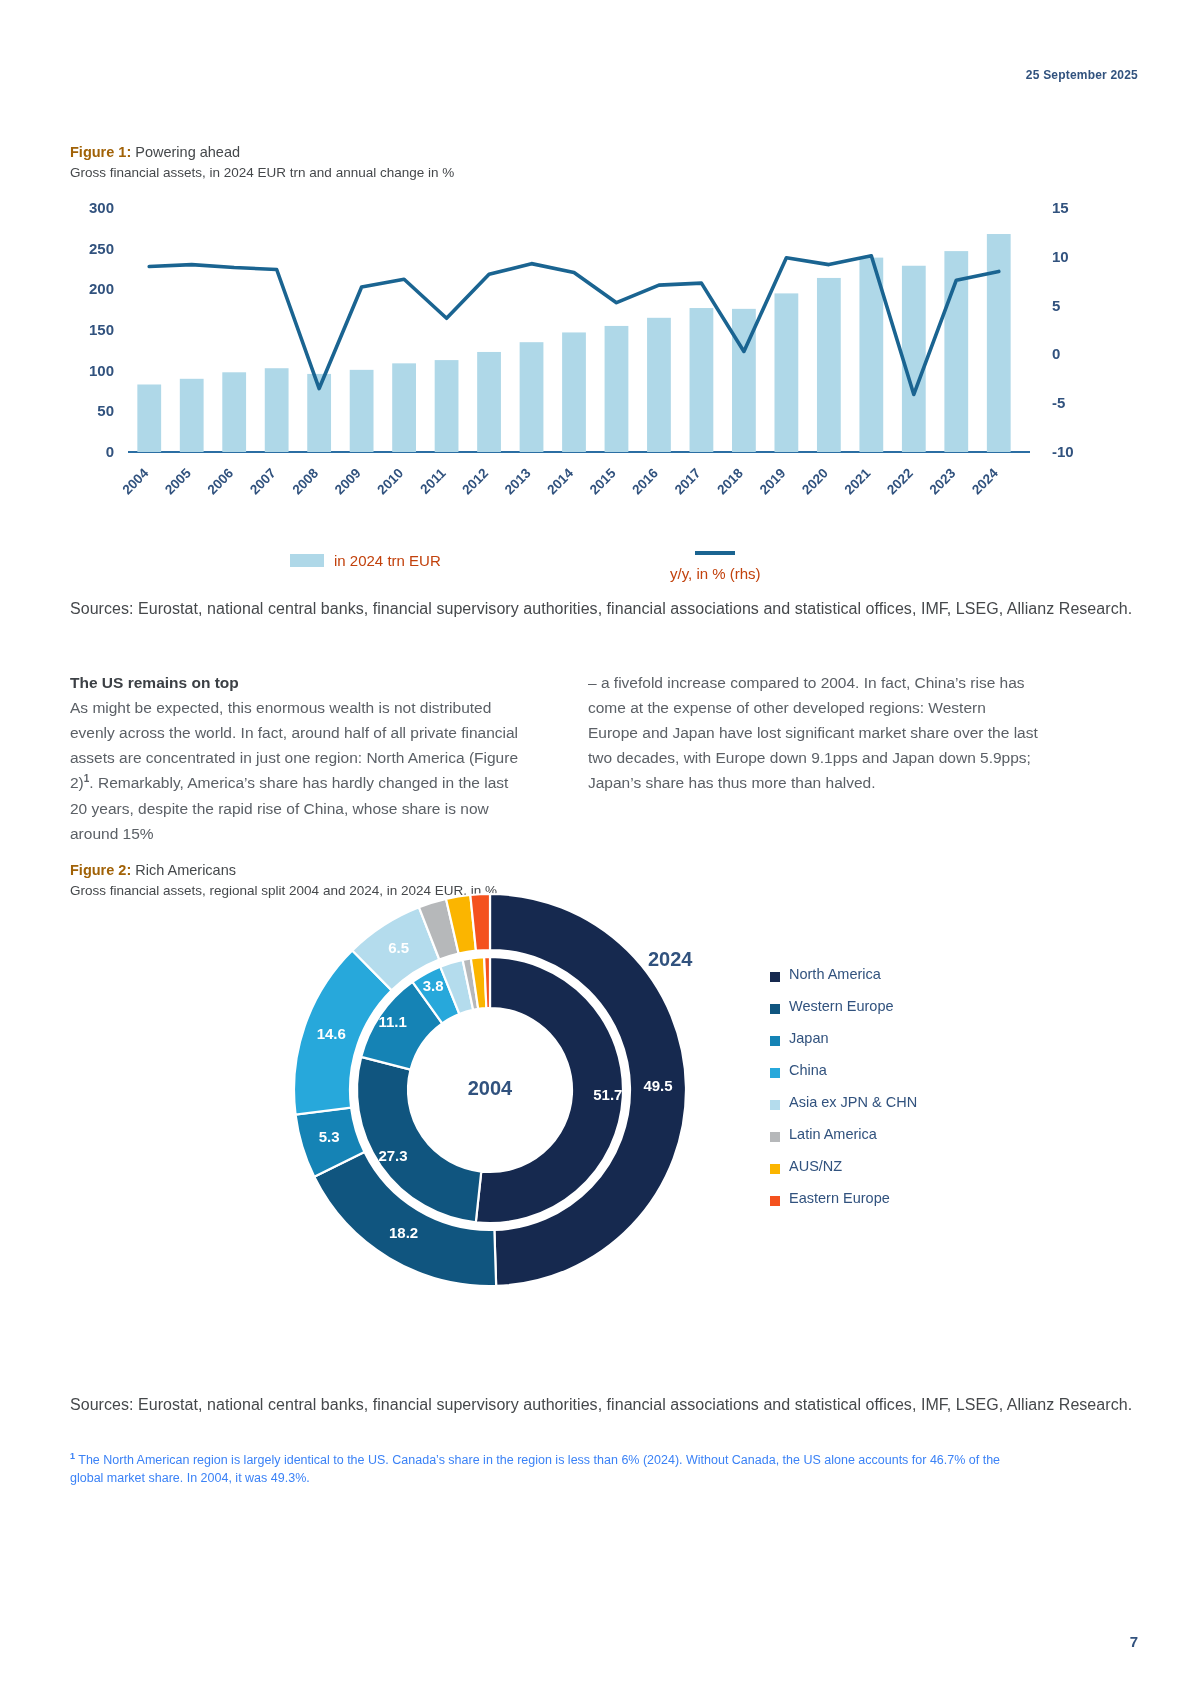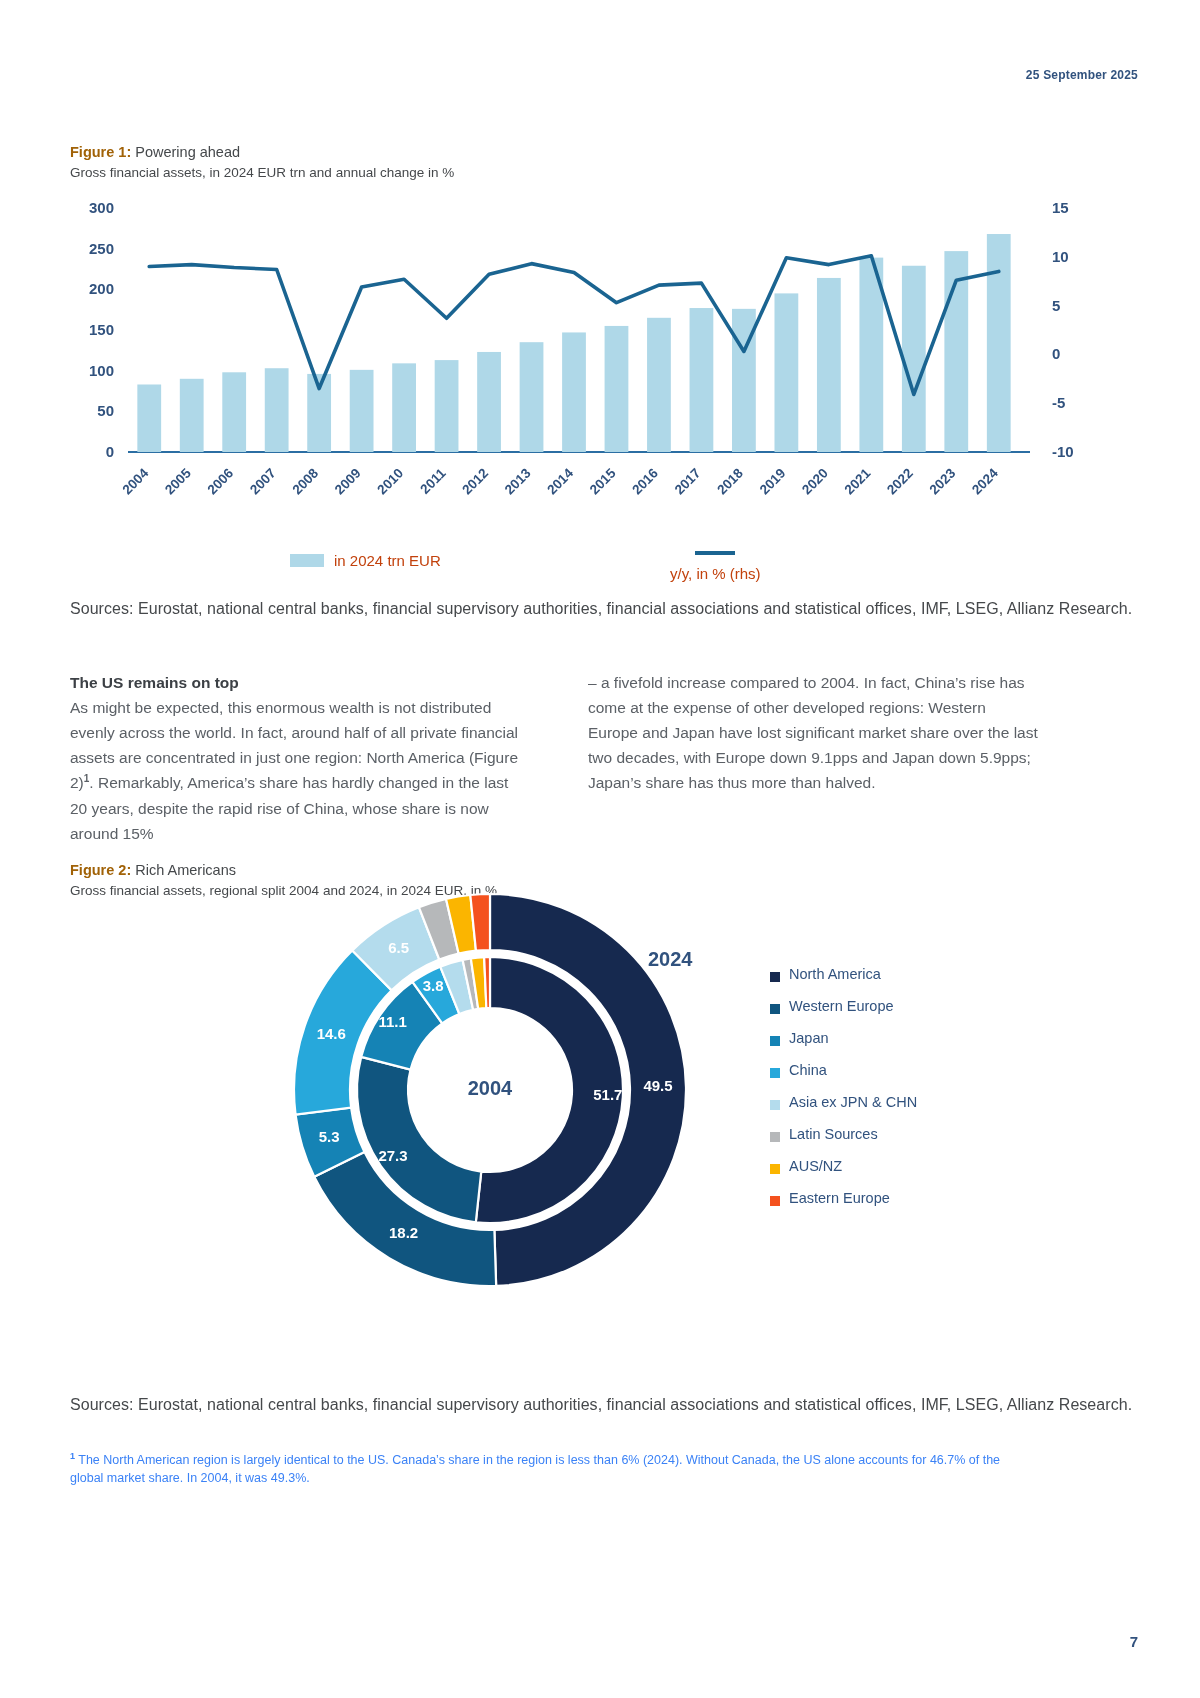--- a/index.html
+++ b/index.html
@@ -342,21 +342,21 @@
       <div class="lg2-row">
         <span class="lg2-sw" style="background: rgb(39, 168, 219);"></span>
         <span>China</span>
       </div>
       <div class="lg2-row">
         <span class="lg2-sw" style="background: rgb(180, 220, 237);"></span>
         <span>Asia ex JPN &amp; CHN</span>
       </div>
       <div class="lg2-row">
         <span class="lg2-sw" style="background: rgb(182, 184, 186);"></span>
-        <span>Latin Sources</span>
+        <span>Latin America</span>
       </div>
       <div class="lg2-row">
         <span class="lg2-sw" style="background: rgb(251, 181, 0);"></span>
         <span>AUS/NZ</span>
       </div>
       <div class="lg2-row">
         <span class="lg2-sw" style="background: rgb(244, 81, 30);"></span>
         <span>Eastern Europe</span>
       </div>
     </div>

